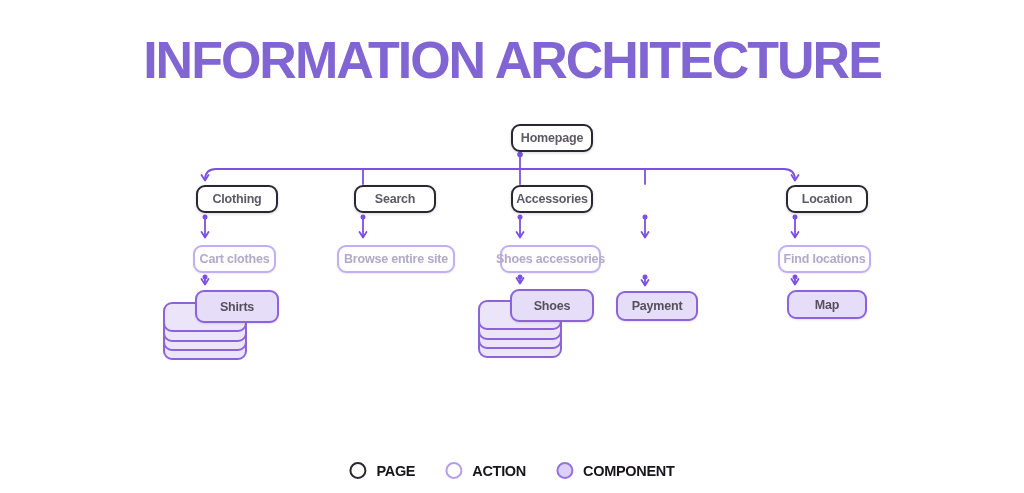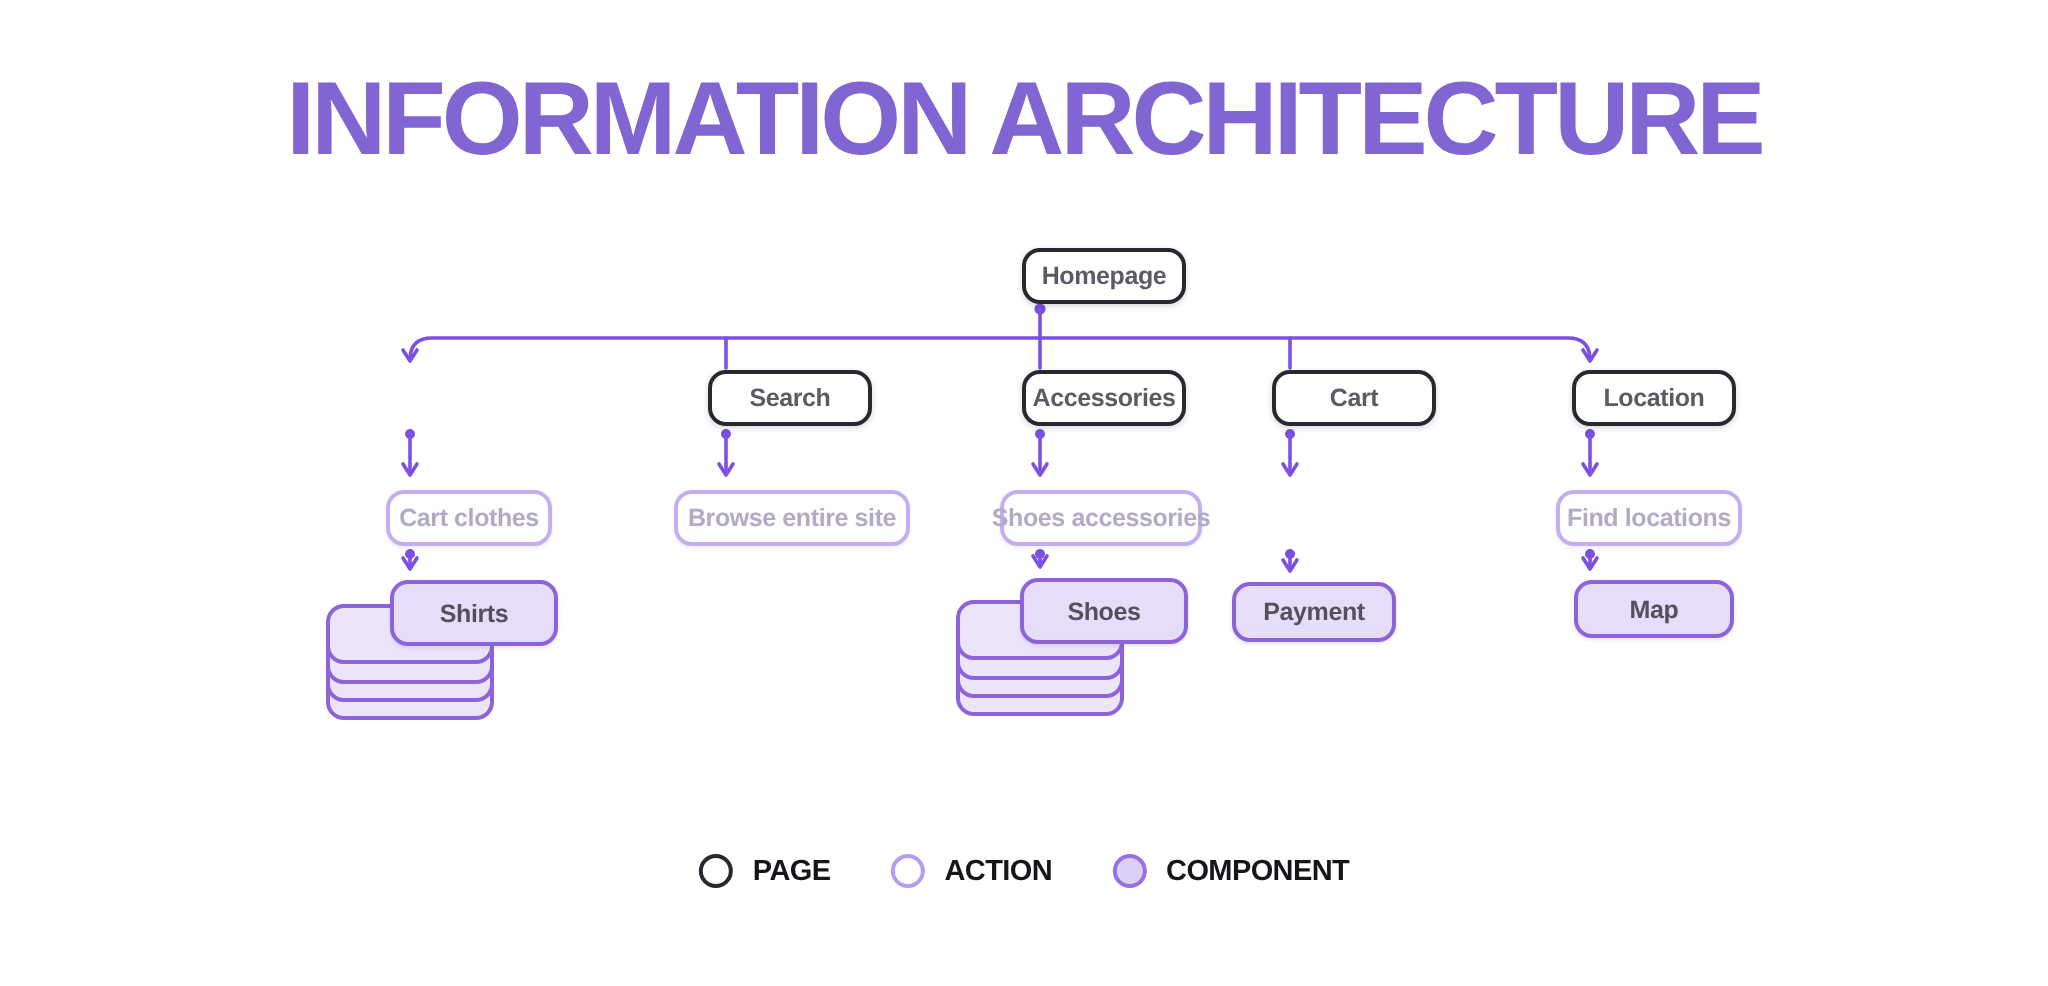--- a/index.html
+++ b/index.html
@@ -70,21 +70,21 @@
   .s-shirts{left:163px;top:290px;width:84px;height:72px}
   .s-shirts .component-node{width:84px;height:33px}
   .s-shoes{left:478px;top:289px;width:84px;height:72px}
   .s-shoes .component-node{width:84px;height:33px}
   .n-payment{left:584px;top:291px;width:82px;height:30px}
   .n-map{left:755px;top:290px;width:80px;height:29px}
   .l1{top:12px;z-index:4}.l2{top:22px;z-index:3}.l3{top:31px;z-index:2}.l4{top:40px;z-index:1}
   .s-shoes .l1{top:11px}.s-shoes .l2{top:21px}.s-shoes .l3{top:30px}.s-shoes .l4{top:39px}
   
   .legend{
-    position:absolute;top:427px;left:50%;transform:translateX(-50%);
+    position:absolute;top:462px;left:50%;transform:translateX(-50%);
     display:flex;align-items:center;gap:30px;z-index:7;
   }
   .legend-item{display:flex;align-items:center;gap:10px}
   .legend-dot{width:17px;height:17px;border-radius:50%;flex:0 0 auto}
   .dot-page{background:#fff;border:2.5px solid var(--page-border)}
   .dot-action{background:#fff;border:2.5px solid #b49df0}
   .dot-component{background:#ddd0f6;border:2.5px solid #9671e0}
   .legend-label{font-size:14.5px;font-weight:800;color:var(--legend-text);letter-spacing:-.3px}
 </style>
 </head>
@@ -124,23 +124,23 @@
     <circle class="dot" cx="205" cy="277" r="2.5"></circle>
     <path class="stroke" d="M520,276 V283" marker-end="url(#arrow)"></path>
     <circle class="dot" cx="520" cy="277" r="2.5"></circle>
     <path class="stroke" d="M645,276 V285" marker-end="url(#arrow)"></path>
     <circle class="dot" cx="645" cy="277" r="2.5"></circle>
     <path class="stroke" d="M795,276 V284" marker-end="url(#arrow)"></path>
     <circle class="dot" cx="795" cy="277" r="2.5"></circle>
   </svg>
 
   <div class="node page-node n-homepage">Homepage</div>
+  <div class="node page-node n-clothing">Clothing</div>
   <div class="node page-node n-search">Search</div>
   <div class="node page-node n-accessories">Accessories</div>
-  <div class="node page-node n-cart">Cart</div>
   <div class="node page-node n-location">Location</div>
 
   <div class="node action-node n-find-clothes">Cart clothes</div>
   <div class="node action-node n-browse">Browse entire site</div>
   <div class="node action-node n-find-accessories">Shoes accessories</div>
   <div class="node action-node n-find-locations">Find locations</div>
 
   <div class="stack s-shoes">
     <div class="stack-layer l4"></div>
     <div class="stack-layer l3"></div>

